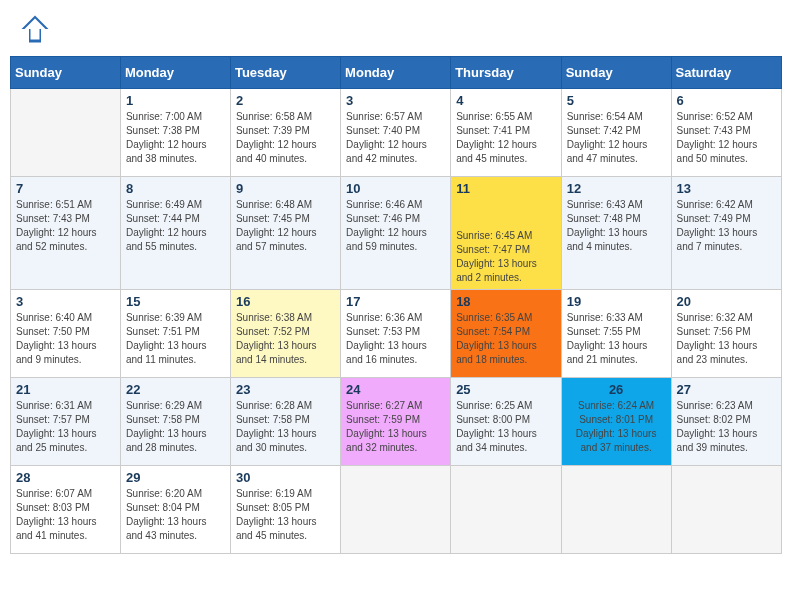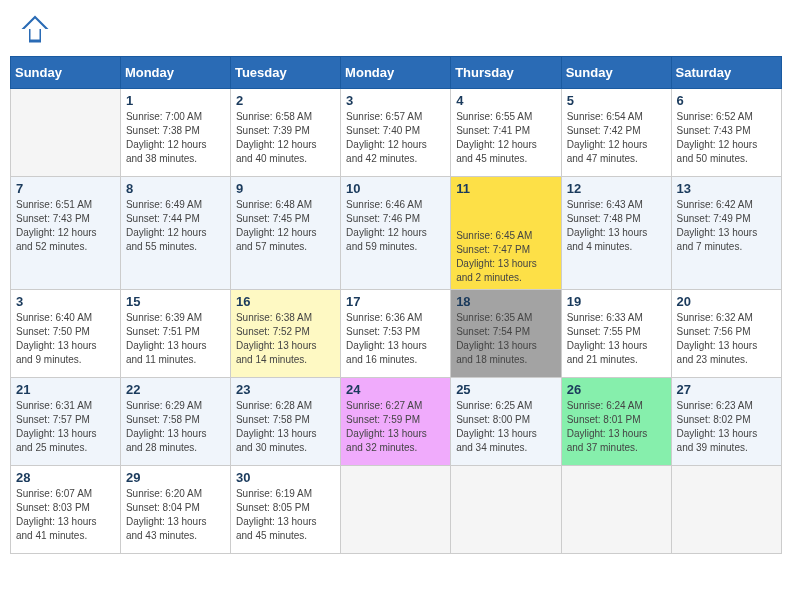--- a/index.html
+++ b/index.html
@@ -240,21 +240,21 @@
 Daylight: 13 hours
 and 14 minutes.</div>
         </td>
         <td style="background-color: rgb(255, 255, 255);">
           <span class="day-num">17</span>
           <div class="day-info" style="white-space: pre-line;">Sunrise: 6:36 AM
 Sunset: 7:53 PM
 Daylight: 13 hours
 and 16 minutes.</div>
         </td>
-        <td style="background-color: #a3a3a3;">
+        <td style="background-color: #f97316;">
           <span class="day-num">18</span>
           <div class="day-info" style="white-space: pre-line;">Sunrise: 6:35 AM
 Sunset: 7:54 PM
 Daylight: 13 hours
 and 18 minutes.</div>
         </td>
         <td style="background-color: rgb(255, 255, 255);">
           <span class="day-num">19</span>
           <div class="day-info" style="white-space: pre-line;">Sunrise: 6:33 AM
 Sunset: 7:55 PM
@@ -298,21 +298,21 @@
 Daylight: 13 hours
 and 32 minutes.</div>
         </td>
         <td style="background-color: rgb(240, 245, 251);">
           <span class="day-num">25</span>
           <div class="day-info" style="white-space: pre-line;">Sunrise: 6:25 AM
 Sunset: 8:00 PM
 Daylight: 13 hours
 and 34 minutes.</div>
         </td>
-        <td style="background-color: #86efac;">
+        <td style="background-color: #0ea5e9; text-align: center;">
           <span class="day-num">26</span>
           <div class="day-info" style="white-space: pre-line;">Sunrise: 6:24 AM
 Sunset: 8:01 PM
 Daylight: 13 hours
 and 37 minutes.</div>
         </td>
         <td style="background-color: rgb(240, 245, 251);">
           <span class="day-num">27</span>
           <div class="day-info" style="white-space: pre-line;">Sunrise: 6:23 AM
 Sunset: 8:02 PM

